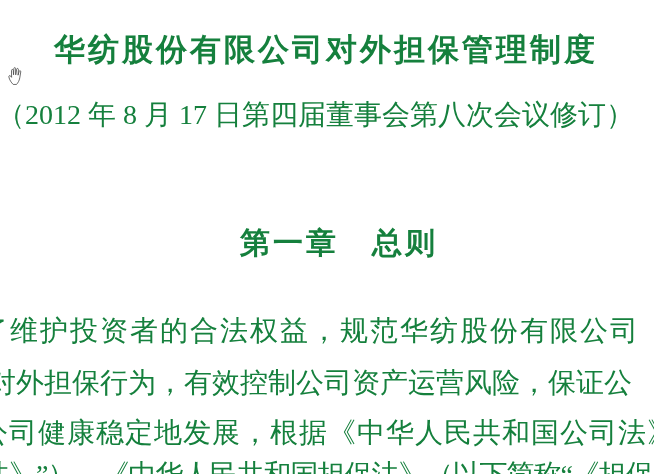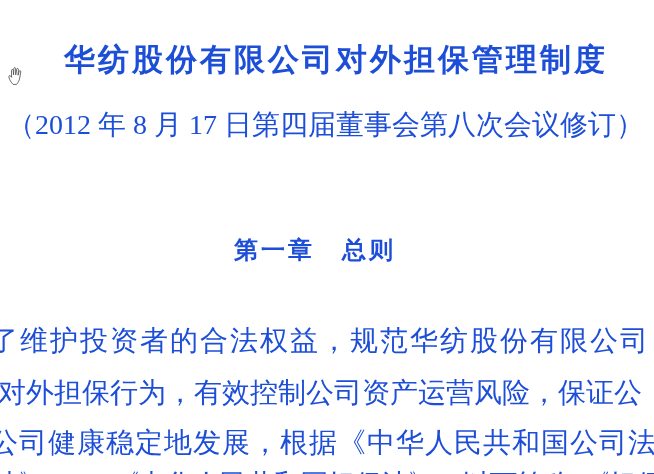--- a/index.html
+++ b/index.html
@@ -13,42 +13,42 @@
     height: 474px;
     overflow: hidden;
     background: #ffffff;
     color: #000000;
     font-family: "Liberation Serif", "DejaVu Serif", serif;
   }
   .txt {
     position: absolute;
     white-space: nowrap;
     line-height: 1;
-    margin: 10px;
-    color: #1d4ed8;
+    margin: 0;
+    color: #15803d;
     font-family: Liberation Serif, serif;
   }
   .title {
     top: 34px;
     left: 54px;
     font-size: 31px;
     font-weight: 700;
     letter-spacing: 3px;
   }
   .subtitle {
     top: 101px;
     left: -3px;
     font-size: 28px;
     font-weight: 400;
     letter-spacing: 0px;
   }
   .chapter {
     top: 228px;
-    left: 224px;
-    font-size: 24px;
+    left: 240px;
+    font-size: 30px;
     font-weight: 700;
     letter-spacing: 3px;
   }
   .body-line {
     font-size: 28px;
     font-weight: 400;
   }
   .body-line.line-1 { top: 317px; left: -20px; letter-spacing: 2px; }
   .body-line.line-2 { top: 369px; left: -12px; letter-spacing: 0px; }
   .body-line.line-3 { top: 419px; left: -20px; letter-spacing: 1px; }

